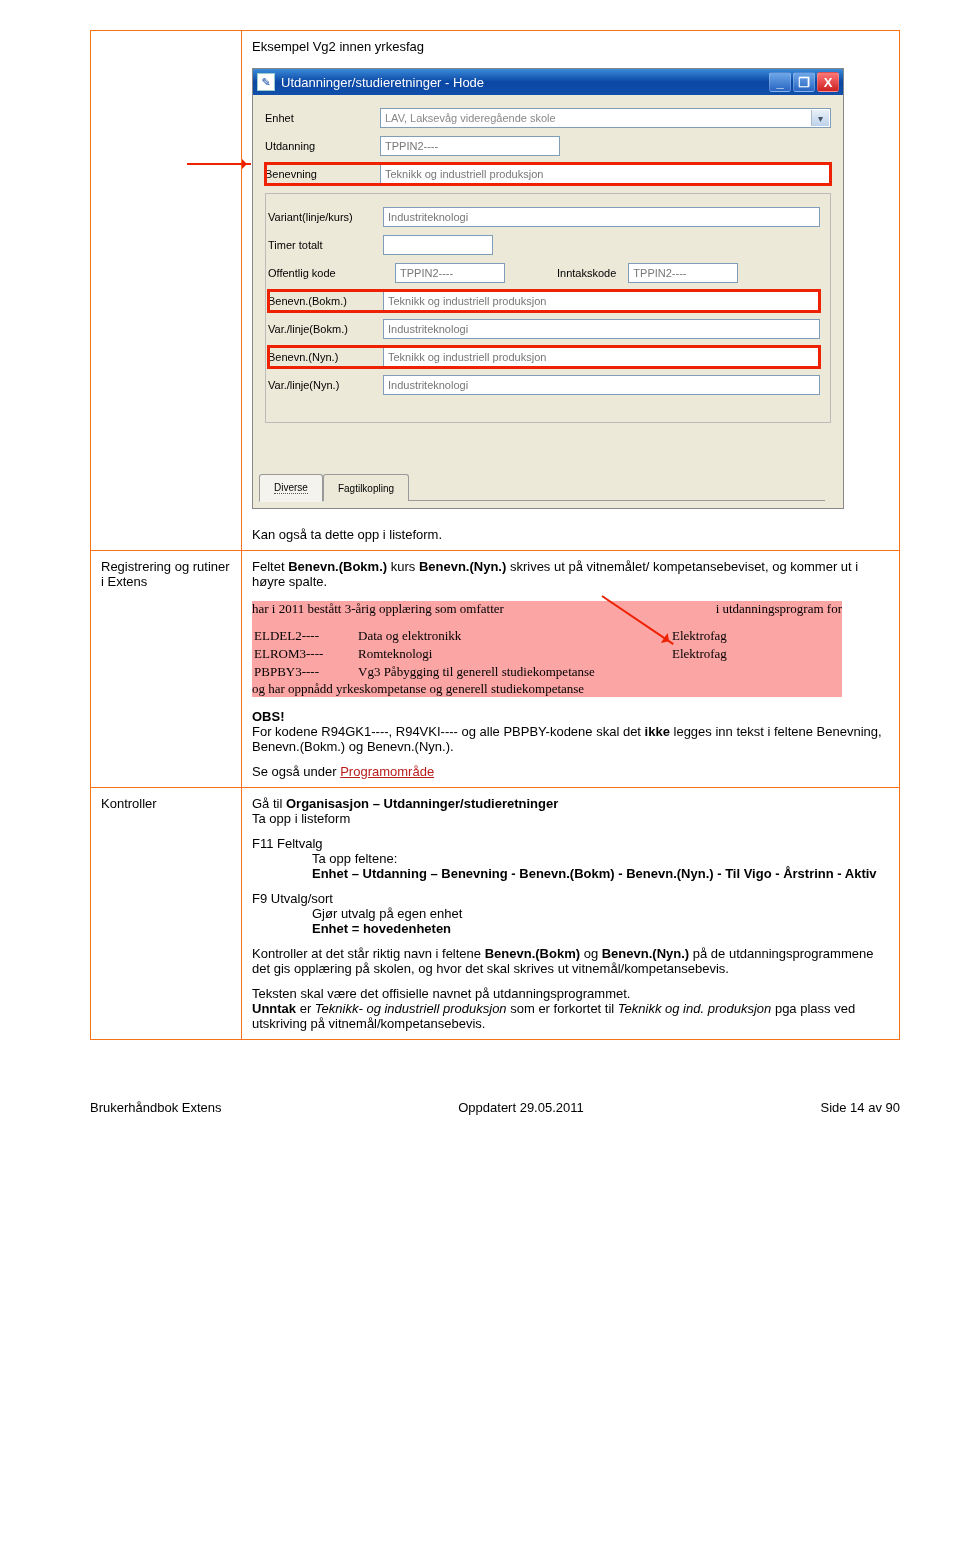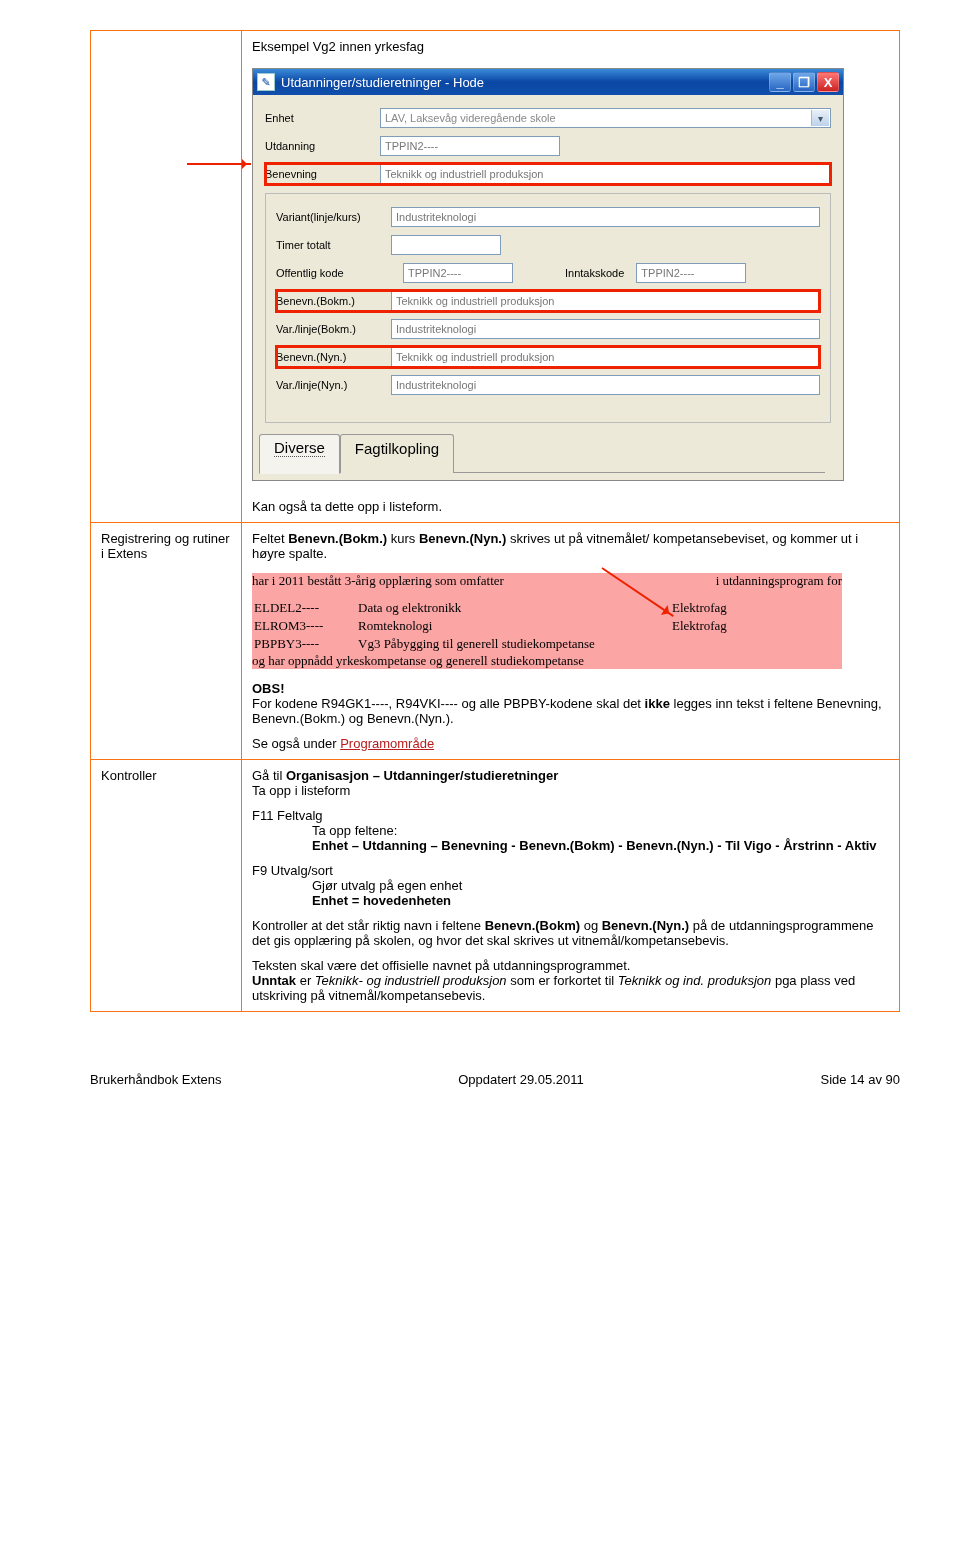--- a/index.html
+++ b/index.html
@@ -117,40 +117,40 @@
     content: "";
     position: absolute;
     right: -1px; top: -4px;
     border: 5px solid transparent;
     border-left-color: #e20;
   }
   .groupbox {
     border: 1px solid #bbb;
     background: #ece9d8;
     margin: 8px 0 0 0;
-    padding: 12px 10px 20px 10px;
+    padding: 12px 10px 20px 2px;
   }
   .tabs {
     display: flex;
     margin-top: 10px;
     gap: 0;
     position: relative;
     top: 1px;
     left: -6px;
   }
   .tab {
     border: 1px solid #999;
     border-bottom: none;
     background: #ece9d8;
-    padding: 4px 14px 16px 14px;
+    padding: 4px 14px 4px 14px;
     font-family: Tahoma, sans-serif;
-    font-size: 15px;
+    font-size: 10px;
     border-radius: 3px 3px 0 0;
     height: 18px;
-    display: flex; align-items: center;
+    display: flex; align-items: center; margin-top: 40px;
   }
   .tab.active { background: #f4f3ee; border-bottom: 1px solid #f4f3ee; margin-bottom: -1px; z-index: 2; position: relative; }
   .tab .dotline { border-bottom: 1px dotted #555; }
   .tabstrip-base { border-top: 1px solid #999; height: 1px; width: 100%; margin-left: -6px; }
   .listnote { margin-top: 18px; font-size: 13px; }
   .obs { font-weight: bold; }
   .linklike { color: #b91c1c; text-decoration: underline; }
   .bold { font-weight: bold; }
   .italic { font-style: italic; }
   .excerpt {

